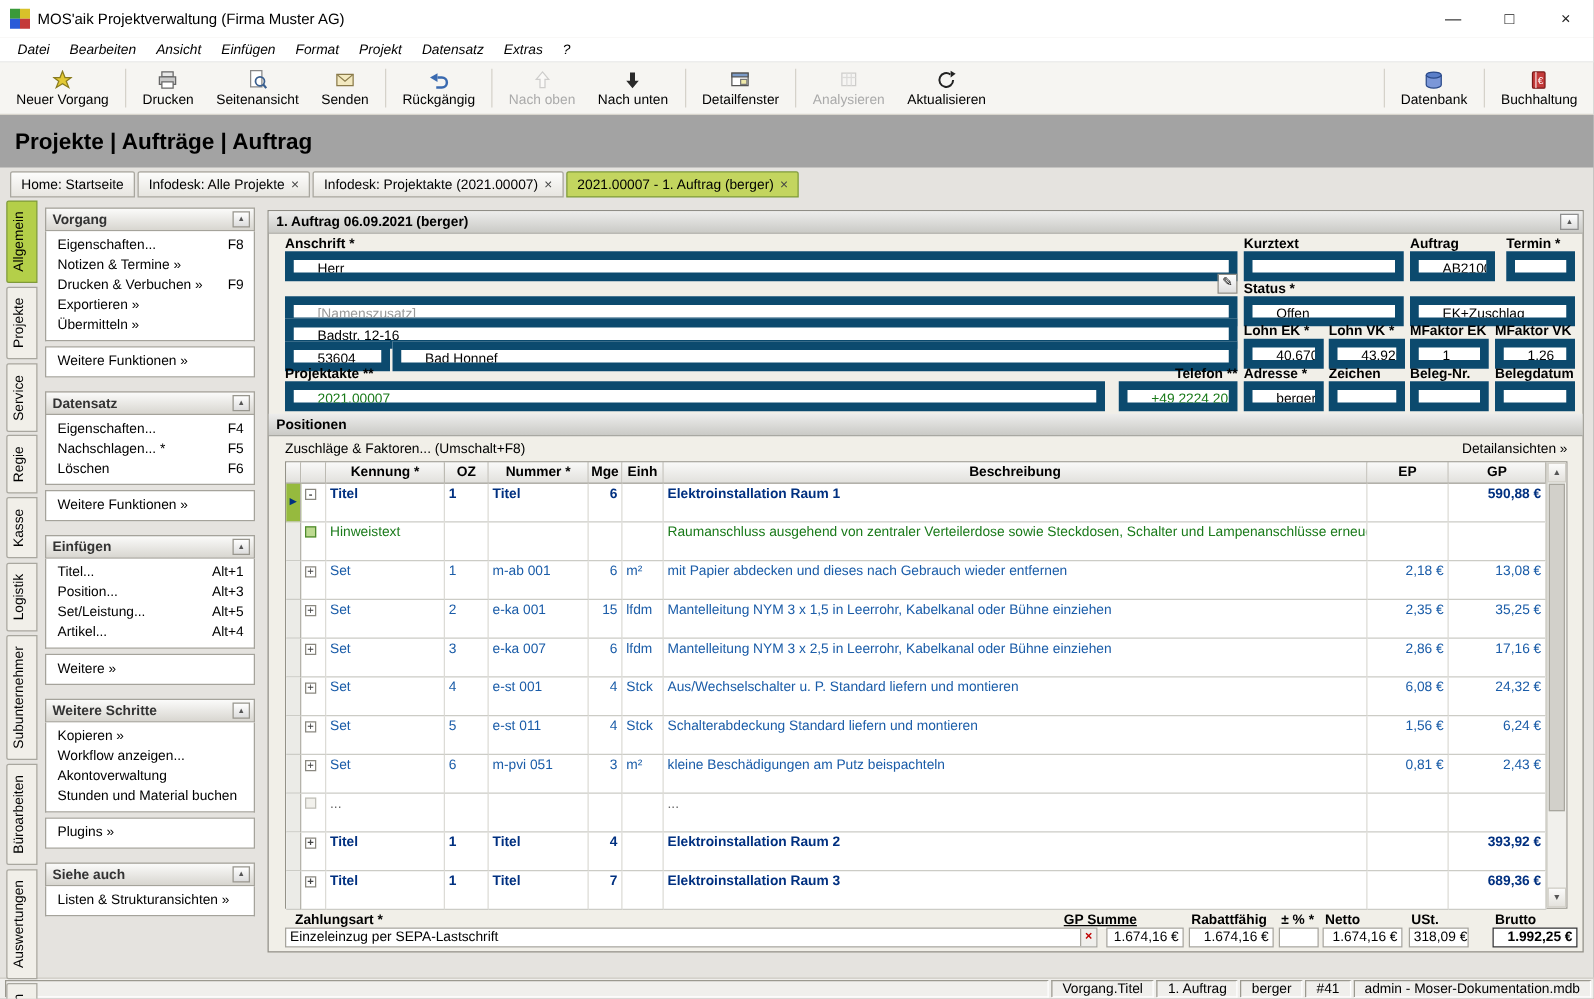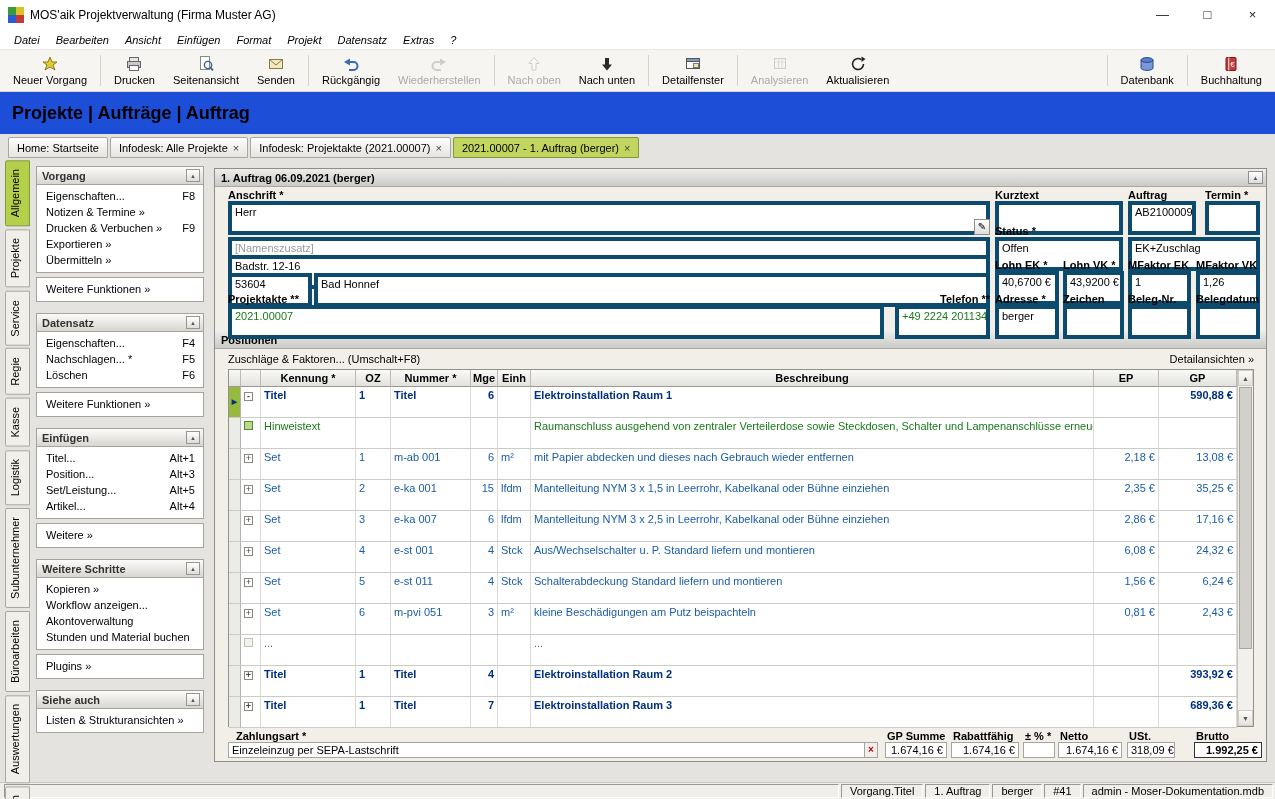--- a/index.html
+++ b/index.html
@@ -25,21 +25,21 @@
   .toolbar { height:42px; background:#f6f5f2; border-bottom:1px solid #d8d5cd; display:flex; align-items:stretch; padding:0 4px; }
   .tbtn { display:flex; flex-direction:column; align-items:center; justify-content:center; gap:1px; padding:2px 9px; }
   .tbtn .ticon { height:17px; display:flex; align-items:center; justify-content:center; }
   .tbtn .tlabel { font-size:11px; white-space:nowrap; }
   .tbtn.disabled .tlabel { color:#aaa; }
   .tbtn.disabled svg { opacity:.45; }
   .tsep { width:1px; background:#d5d2ca; margin:5px 4px; }
   .tspacer { flex:1; }
 
   
-  .breadcrumb-bar { height:42px; background:#1d4ed8; display:flex; align-items:center; padding-left:12px; }
+  .breadcrumb-bar { height:42px; background:#a3a3a3; display:flex; align-items:center; padding-left:12px; }
   .breadcrumb { font-size:18px; font-weight:bold; }
 
   
   .tabbar { height:24px; display:flex; align-items:flex-end; padding-left:8px; gap:2px; }
   .doc-tab { height:21px; display:flex; align-items:center; gap:5px; padding:0 8px;
              background:linear-gradient(#fdfdfc,#e7e5e0); border:1px solid #a9a79f; border-radius:2px 2px 0 0; white-space:nowrap; }
   .doc-tab[data-active="true"] { background:#c3d55f; border-color:#7f9a3a; }
   .tab-close { font-size:11px; color:#444; }
 
   
@@ -68,21 +68,21 @@
   .main { flex:1; }
   .main-panel { margin:10px 8px 0 4px; width:1053px; height:594px; border:1px solid #8f8d86; background:#f1efe8; }
   .panel-header { height:18px; background:linear-gradient(#ededec,#cacac6); border-bottom:1px solid #a8a8a2;
                   display:flex; align-items:center; justify-content:space-between; padding:0 3px 0 6px; font-weight:bold; }
   .hdr-btn { width:15px; height:13px; border:1px solid #8f8f8f; background:linear-gradient(#fff,#ddd);
              font-size:6px; line-height:12px; text-align:center; color:#555; }
 
   
   .form-area { position:relative; height:144px; }
   .flabel { position:absolute; font-weight:bold; white-space:nowrap; }
-  .field { position:absolute; height:34px; background:#fff; border:4px solid #0c4a6e; padding:0 3px;
+  .field { position:absolute; height:24px; background:#fff; border:7px solid #0c4a6e; padding:0 19px;
            line-height:14px; white-space:nowrap; overflow:hidden; }
   .field.green { color:#1a7a1a; }
   .field.placeholder { color:#999; }
   .field.right { text-align:right; }
   .editbtn { position:absolute; width:16px; height:16px; border:1px solid #8f8d86; background:linear-gradient(#fff,#ddd);
              font-size:10px; text-align:center; line-height:14px; }
 
   
   .links-row { height:20px; display:flex; justify-content:space-between; align-items:center; padding:0 12px 0 13px; }
   .table-flex { display:flex; margin:0 12px 0 13px; border:1px solid #949288; background:#fff; height:358px; }
@@ -202,29 +202,20 @@
     <div class="tsep"></div>
     <div class="tbtn">
       <span class="ticon">
         <svg width="16" height="16" viewBox="0 0 16 16">
             <polygon points="1,6 7,2.5 7,9.5" fill="#3a6ab0"></polygon>
             <path d="M7 6 h3.5 a4 4 0 0 1 0 8 H6" fill="none" stroke="#3a6ab0" stroke-width="2"></path>
           </svg>
       </span>
       <span class="tlabel">Rückgängig</span>
     </div>
-    <div class="tbtn disabled">
-      <span class="ticon">
-        <svg width="16" height="16" viewBox="0 0 16 16">
-            <polygon points="15,6 9,2.5 9,9.5" fill="#9e9e9e"></polygon>
-            <path d="M9 6 H5.5 a4 4 0 0 0 0 8 H10" fill="none" stroke="#9e9e9e" stroke-width="2"></path>
-          </svg>
-      </span>
-      <span class="tlabel">Wiederherstellen</span>
-    </div>
     <div class="tsep"></div>
     <div class="tbtn disabled">
       <span class="ticon">
         <svg width="16" height="16" viewBox="0 0 16 16">
             <polygon points="8,1.5 13,7.5 10,7.5 10,14 6,14 6,7.5 3,7.5" fill="#fff" stroke="#9e9e9e"></polygon>
           </svg>
       </span>
       <span class="tlabel">Nach oben</span>
     </div>
     <div class="tbtn">
@@ -710,21 +701,21 @@
             <div class="sbtn">▼</div>
           </div>
         </div>
 
         <div class="totals">
           <span class="flabel" style="left:21px; top:3px;">Zahlungsart *</span>
           <div class="tot-field left" style="left:13px; top:15px; width:650px;">
             <span>Einzeleinzug per SEPA-Lastschrift</span>
             <span class="clear-btn">×</span>
           </div>
-          <span class="flabel" style="left:672px; top:3px;">GP Summe</span>
+          <span class="flabel" style="left:636px; top:3px;text-decoration:underline;">GP Summe</span>
           <div class="tot-field" style="left:670px; top:15px; width:62px;">1.674,16 €</div>
           <span class="flabel" style="left:738px; top:3px;">Rabattfähig</span>
           <div class="tot-field" style="left:736px; top:15px; width:68px;">1.674,16 €</div>
           <span class="flabel" style="left:810px; top:3px;">± % *</span>
           <div class="tot-field" style="left:808px; top:15px; width:32px;"></div>
           <span class="flabel" style="left:845px; top:3px;">Netto</span>
           <div class="tot-field" style="left:843px; top:15px; width:64px;">1.674,16 €</div>
           <span class="flabel" style="left:914px; top:3px;">USt.</span>
           <div class="tot-field" style="left:912px; top:15px; width:48px;">318,09 €</div>
           <span class="flabel" style="left:981px; top:3px;">Brutto</span>

